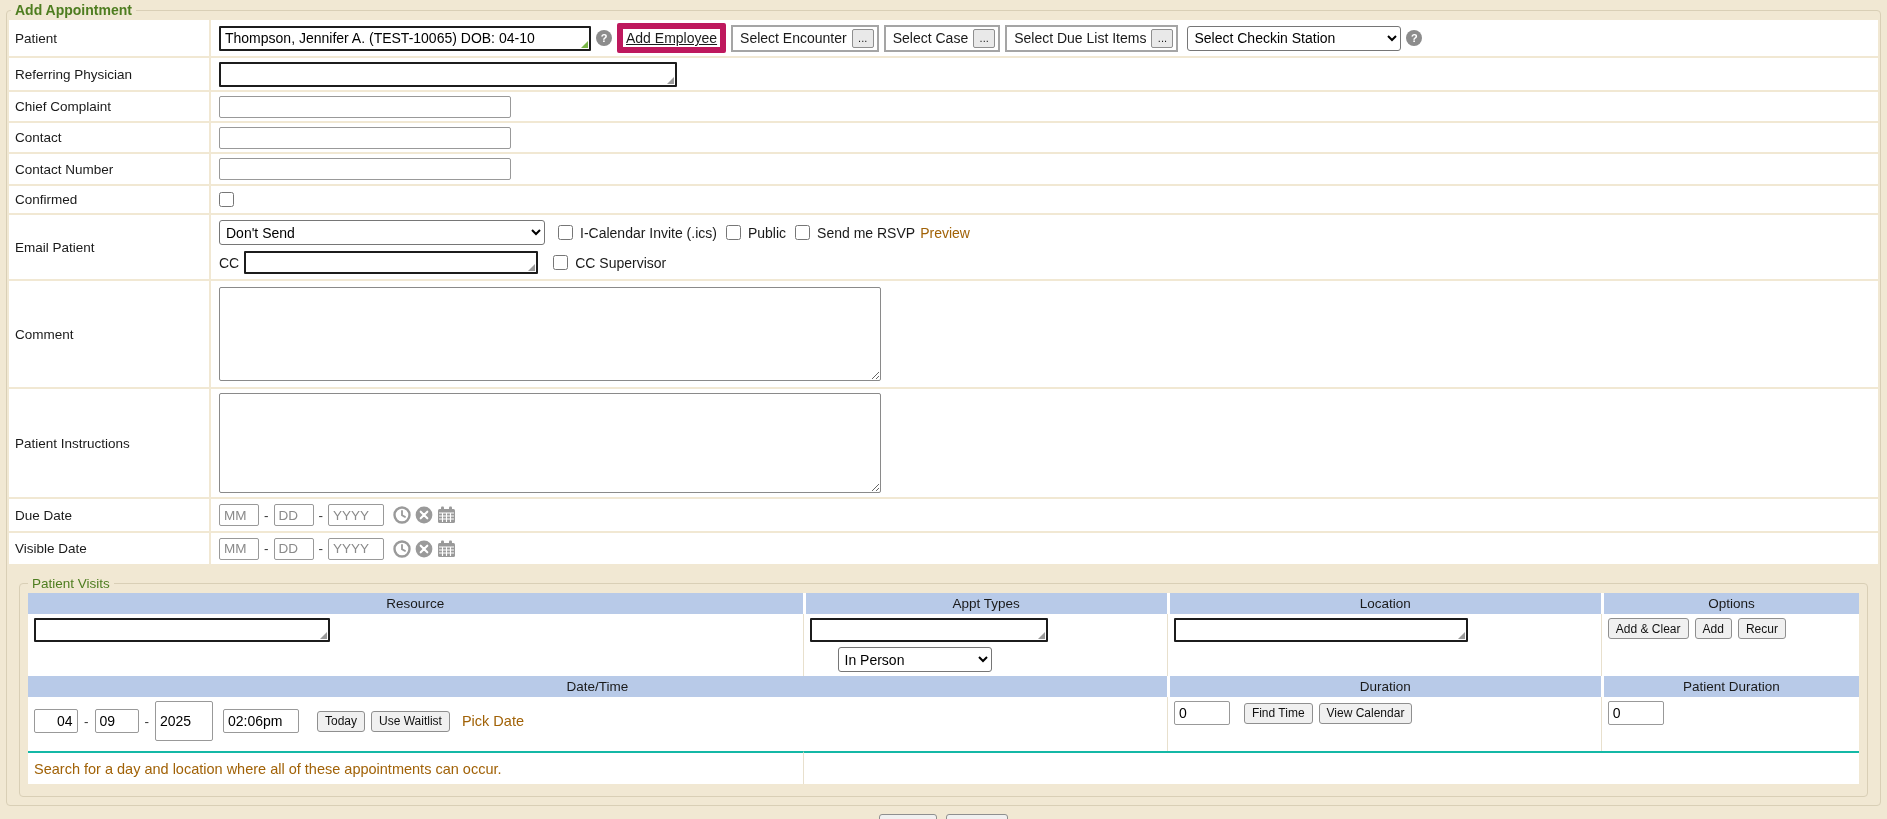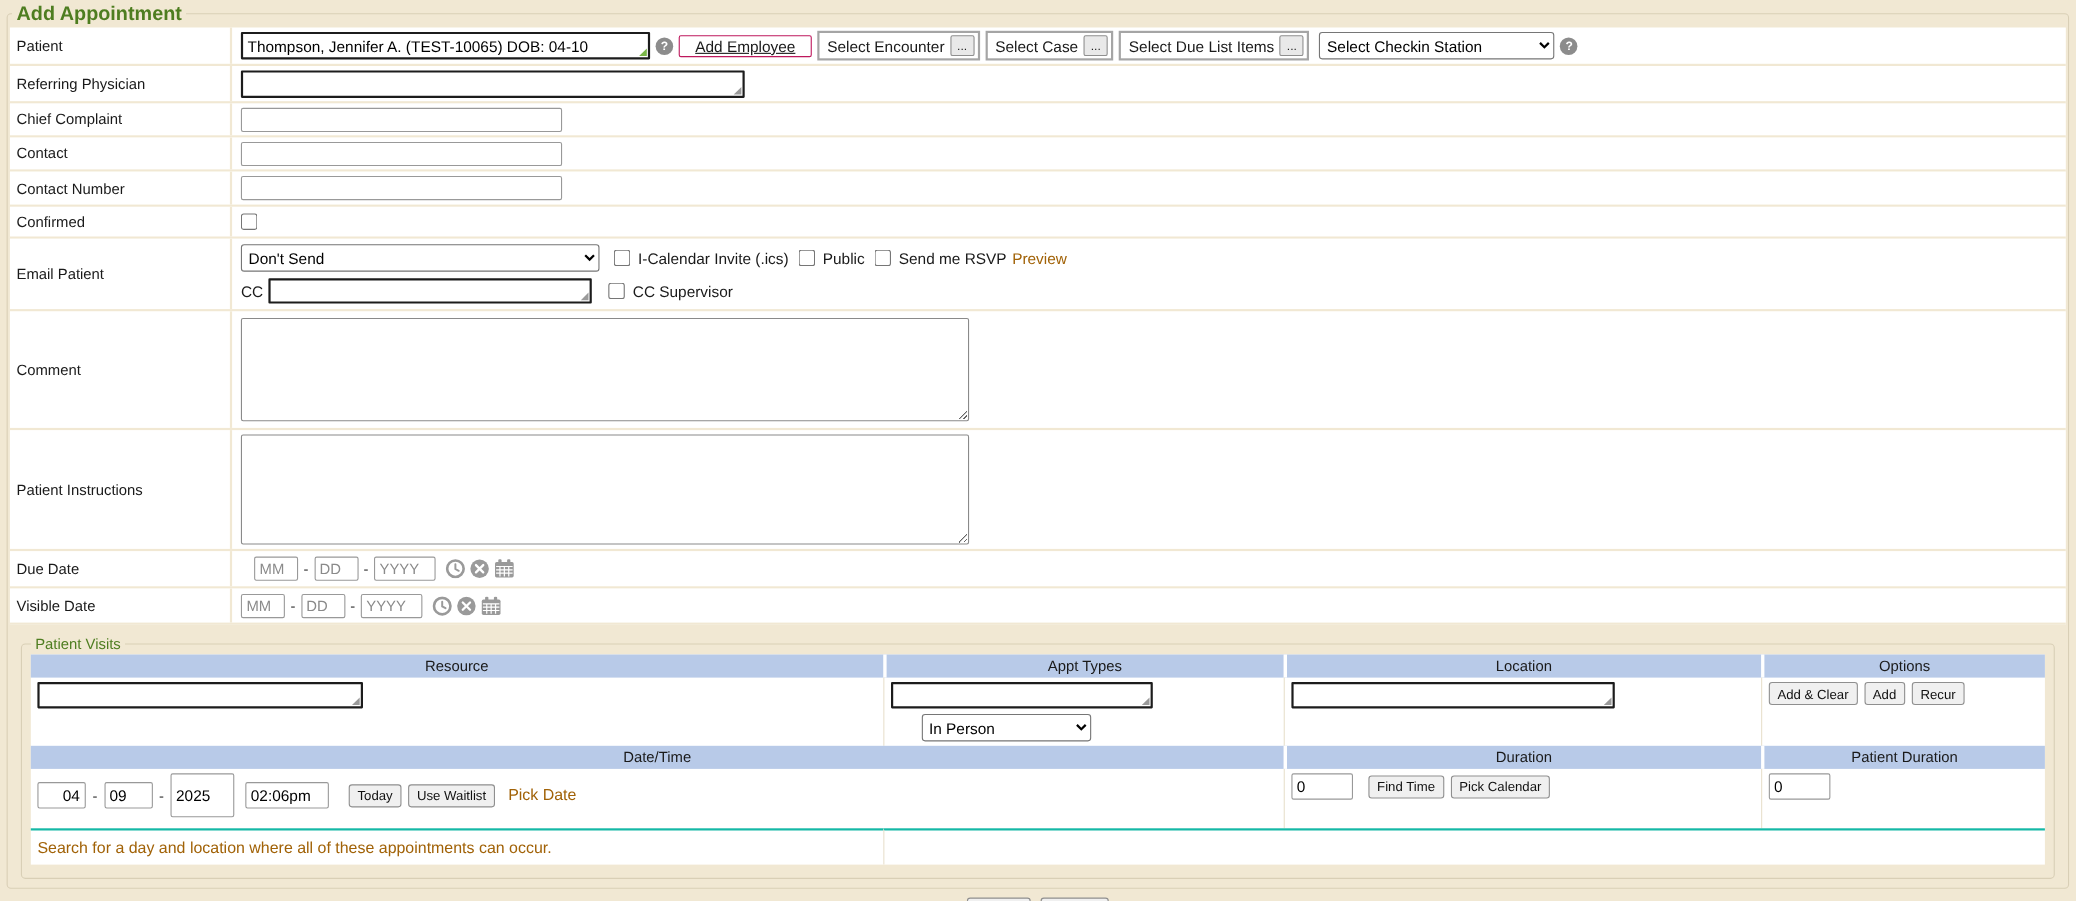--- a/index.html
+++ b/index.html
@@ -9,21 +9,21 @@
     background:#f1e8d3;
     font-family:"Liberation Sans", sans-serif;
     font-size:13.5px; color:#1a1a1a;
   }
   
   fieldset.main-fs {
     margin:2px 6px 0 6px; padding:2px 2px 8px 2px;
     border:1px solid #d9cfb6; border-radius:4px;
   }
   legend.main-legend {
-    color:#4e7d20; font-size:18px; font-weight:bold; padding:0 4px; margin-left:2px;
+    color:#4e7d20; font-size:14px; font-weight:bold; padding:0 4px; margin-left:2px;
   }
   
   .form-row {
     display:flex; align-items:stretch; background:#fff;
     border-bottom:2px solid #f1e8d3;
   }
   .form-label {
     flex:0 0 202px; display:flex; align-items:center;
     padding:2px 4px 2px 6px; border-right:2px solid #f1e8d3;
     font-size:13.5px;
@@ -62,21 +62,21 @@
   input[type="checkbox"] { width:15px; height:15px; margin:0 2px 0 0; }
   
   .btn {
     background:#f0f0f0; border:1px solid #8f8f8f; border-radius:3px;
     font:12px "Liberation Sans", sans-serif; color:#111; padding:2px 7px; height:21px;
     display:inline-flex; align-items:center; cursor:default;
   }
   .btn.big { font-size:14px; height:25px; padding:2px 12px; border-radius:3px; }
   .ulink { color:#a16207; cursor:pointer; }
   .add-emp {
-    border:1px solid #be185d; border-radius:2px; padding:1px 14px; background:#fff;
+    border:6px solid #be185d; border-radius:2px; padding:1px 3px; background:#fff;
     font-size:14px; text-decoration:underline; cursor:pointer;
   }
   .sel-group {
     display:inline-flex; align-items:center; gap:5px;
     border:2px solid #a5a5a5; background:#fff; padding:2px 3px 2px 7px;
     font-size:14px;
   }
   .dots-btn {
     background:#e9e9e9; border:1px solid #8f8f8f; border-radius:2px;
     font:11px "Liberation Sans", sans-serif; width:22px; height:19px;
@@ -213,21 +213,21 @@
     </div>
   </div>
 
   <div class="form-row" style="min-height:110px;">
     <div class="form-label">Patient Instructions</div>
     <div class="form-field">
       <textarea class="box" style="height: 100px;"></textarea>
     </div>
   </div>
 
-  <div class="form-row" style="min-height:34px;gap:12px;">
+  <div class="form-row" style="min-height:34px;">
     <div class="form-label">Due Date</div>
     <div class="form-field">
       <input class="plain" style="width: 40px;" placeholder="MM">
       <span class="dash">-</span>
       <input class="plain" style="width: 40px;" placeholder="DD">
       <span class="dash">-</span>
       <input class="plain" style="width: 56px;" placeholder="YYYY">
       <span class="icon-row">
         <svg width="18" height="18" viewBox="0 0 18 18">
             <circle cx="9" cy="9" r="7.5" fill="#fff" stroke="#9a9a9a" stroke-width="2.4"></circle>
@@ -335,21 +335,21 @@
             <input class="plain" style="width: 76px; height: 24px; font-size: 14px; margin-left: 4px;" value="02:06pm">
             <button class="btn" style="margin-left:12px;">Today</button>
             <button class="btn">Use Waitlist</button>
             <a class="ulink" style="font-size:14.5px; margin-left:6px;">Pick Date</a>
           </div>
         </td>
         <td>
           <div class="cell-line">
             <input class="plain" style="width: 56px; height: 24px; font-size: 14px;" value="0">
             <button class="btn" style="margin-left:8px;">Find Time</button>
-            <button class="btn">Pick Calendar</button>
+            <button class="btn">View Calendar</button>
           </div>
         </td>
         <td>
           <input class="plain" style="width: 56px; height: 24px; font-size: 14px;" value="0">
         </td>
       </tr>
       <tr class="spacer-border" style="height:33px;">
         <td style="vertical-align:middle;">
           <a class="ulink" style="font-size:14.5px;">Search for a day and location where all of these appointments can occur.</a>
         </td>

